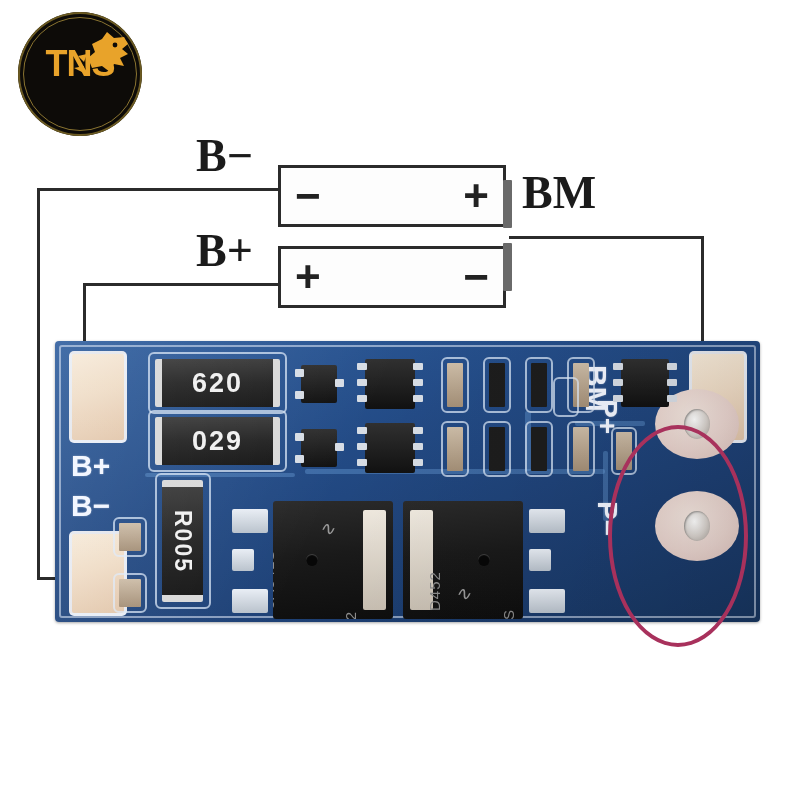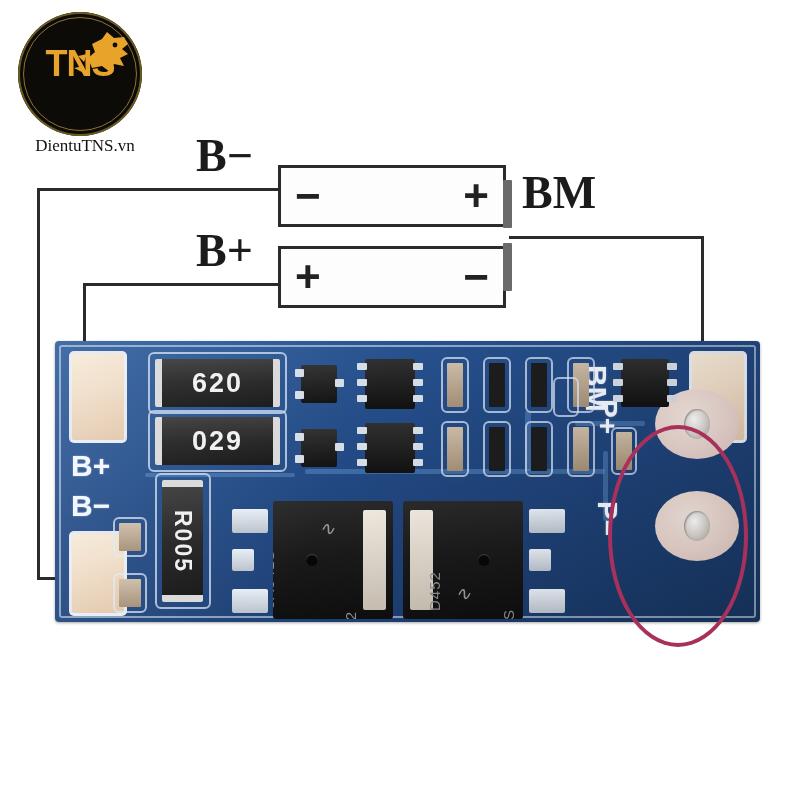--- a/index.html
+++ b/index.html
@@ -190,21 +190,20 @@
   <div class="logo-wrap">
     <div class="logo-disc"></div>
     <div class="logo-ring"></div>
     <div class="logo-tns">TNS</div>
     <svg class="logo-dragon" viewBox="0 0 70 62">
       <path d="M30 40 L26 30 L33 24 L30 16 L40 11 L45 4 L52 10 L62 9 L66 16 L60 21 L66 26 L58 30 L62 38 L52 36 L48 44 L40 38 Z" fill="#e8a32a"></path>
       <path d="M22 34 L16 28 L25 26 Z" fill="#e8a32a"></path>
       <path d="M20 44 L12 40 L22 38 Z" fill="#e8a32a"></path>
       <circle cx="53" cy="17" r="2.4" fill="#0d0b08"></circle>
     </svg>
-    <div class="logo-site">DientuTNS.vn</div>
   </div>
 
   <div class="wire wire-h" style="left:37px;  top:188px; width:244px;"></div>
   <div class="wire wire-v" style="left:37px;  top:188px; height:392px;"></div>
   <div class="wire wire-h" style="left:37px;  top:577px; width:60px;"></div>
   <div class="wire wire-v" style="left:94px;  top:520px; height:60px;"></div>
 
   <div class="wire wire-h" style="left:83px;  top:283px; width:198px;"></div>
   <div class="wire wire-v" style="left:83px;  top:283px; height:112px;"></div>
 

